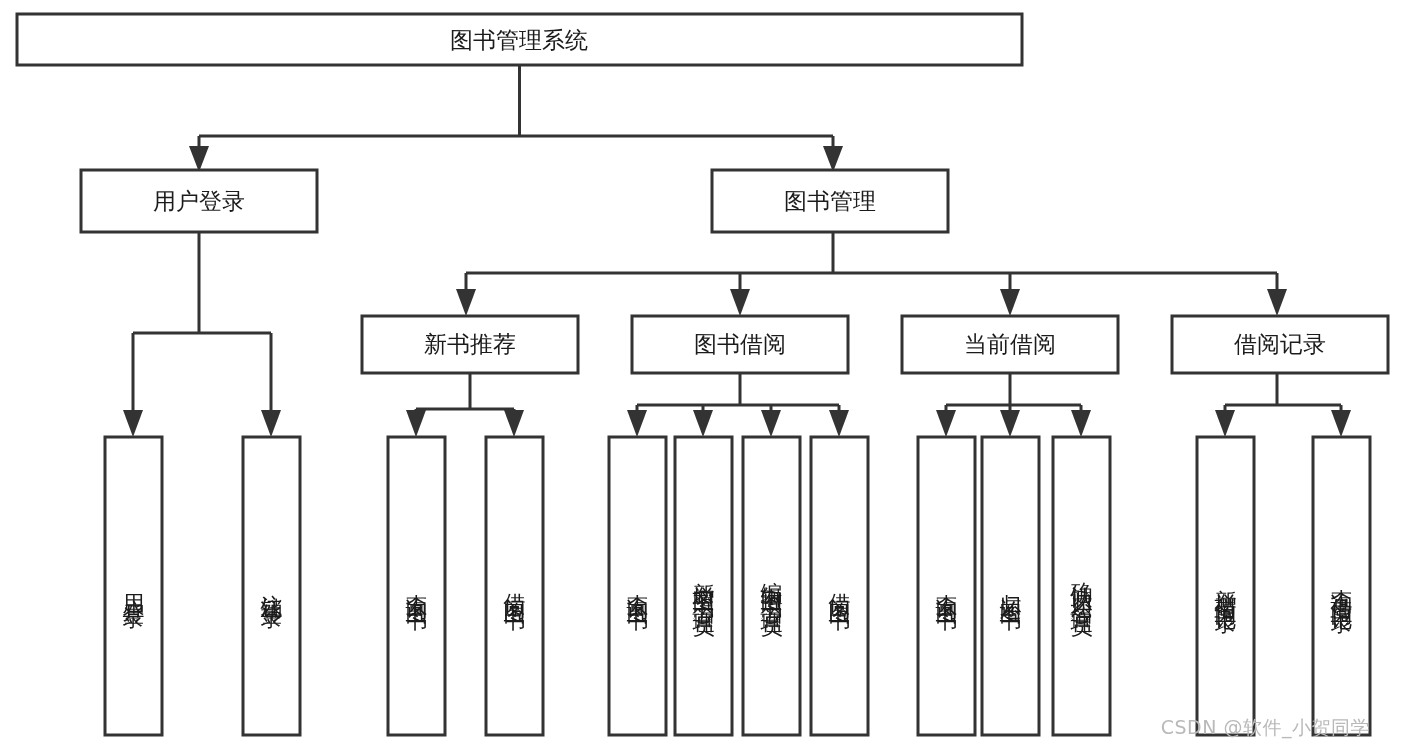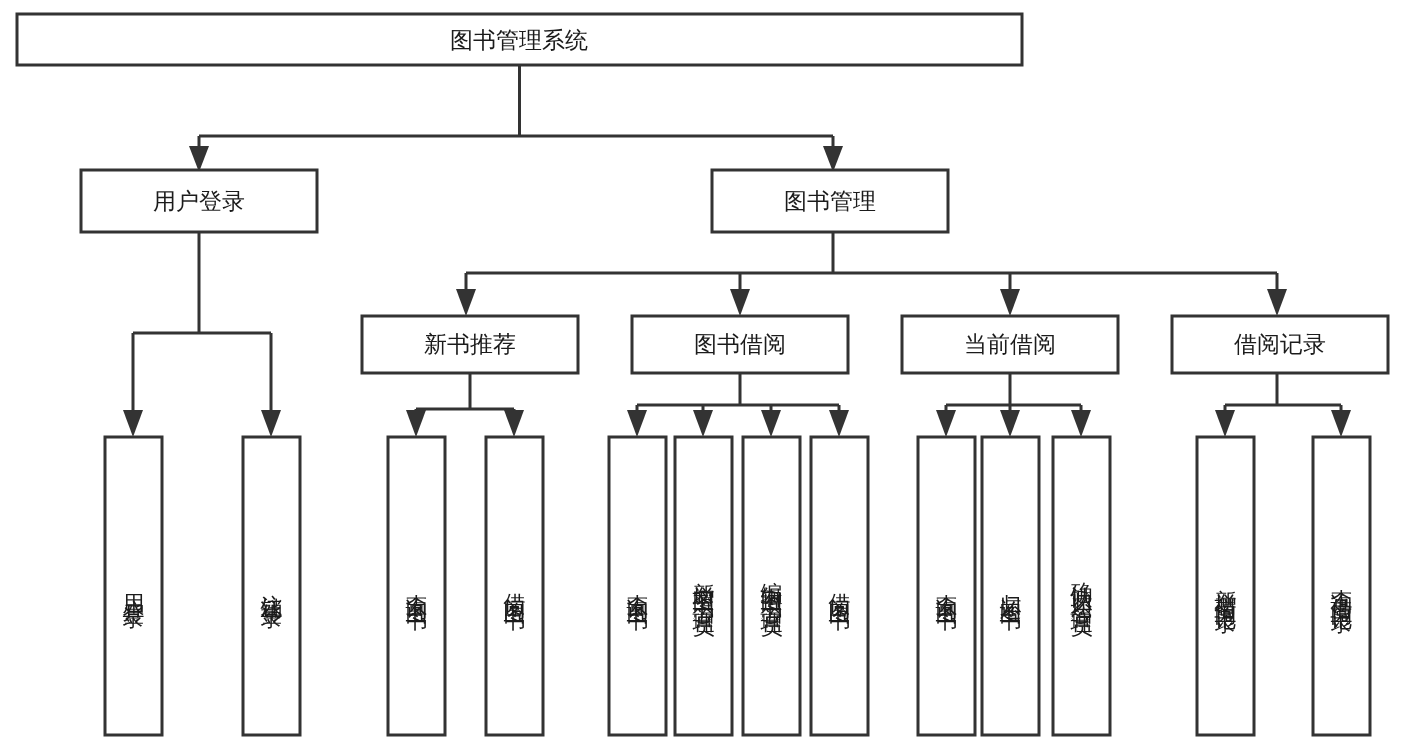--- a/index.html
+++ b/index.html
@@ -169,13 +169,14 @@
   <div class="vert-label" style="left:743px; top:437px; width:57px; height:298px;">编辑图书（管理员）</div>
   <div class="vert-label" style="left:811px; top:437px; width:57px; height:298px;">借阅图书</div>
 
   <div class="vert-label" style="left:918px; top:437px; width:57px; height:298px;">查询图书</div>
   <div class="vert-label" style="left:982px; top:437px; width:57px; height:298px;">归还图书</div>
   <div class="vert-label" style="left:1053px; top:437px; width:57px; height:298px;">确认归还（管理员）</div>
 
   <div class="vert-label" style="left:1197px; top:437px; width:57px; height:298px;">新增借阅记录</div>
   <div class="vert-label" style="left:1313px; top:437px; width:57px; height:298px;">查询借阅记录</div>
 
+  <div class="watermark">CSDN @软件_小贺同学</div>
 </div>
 
 </body></html>

